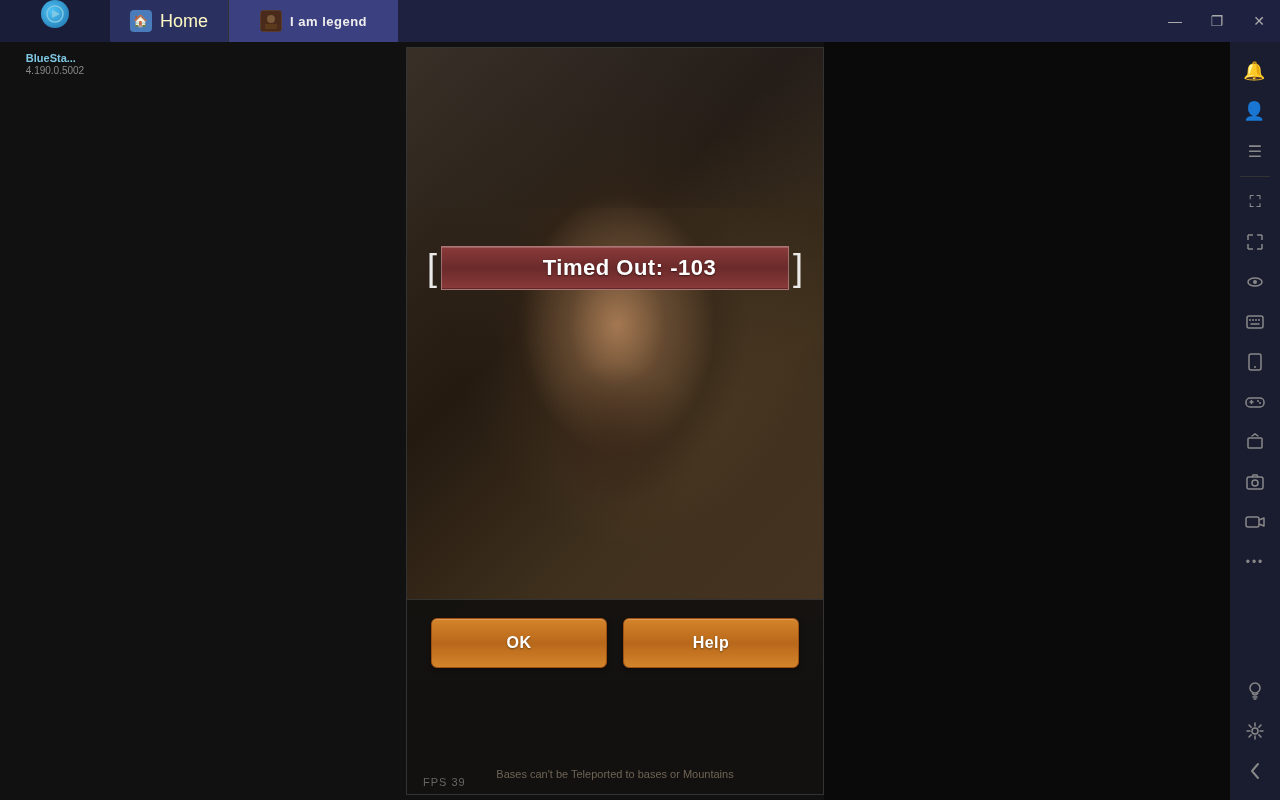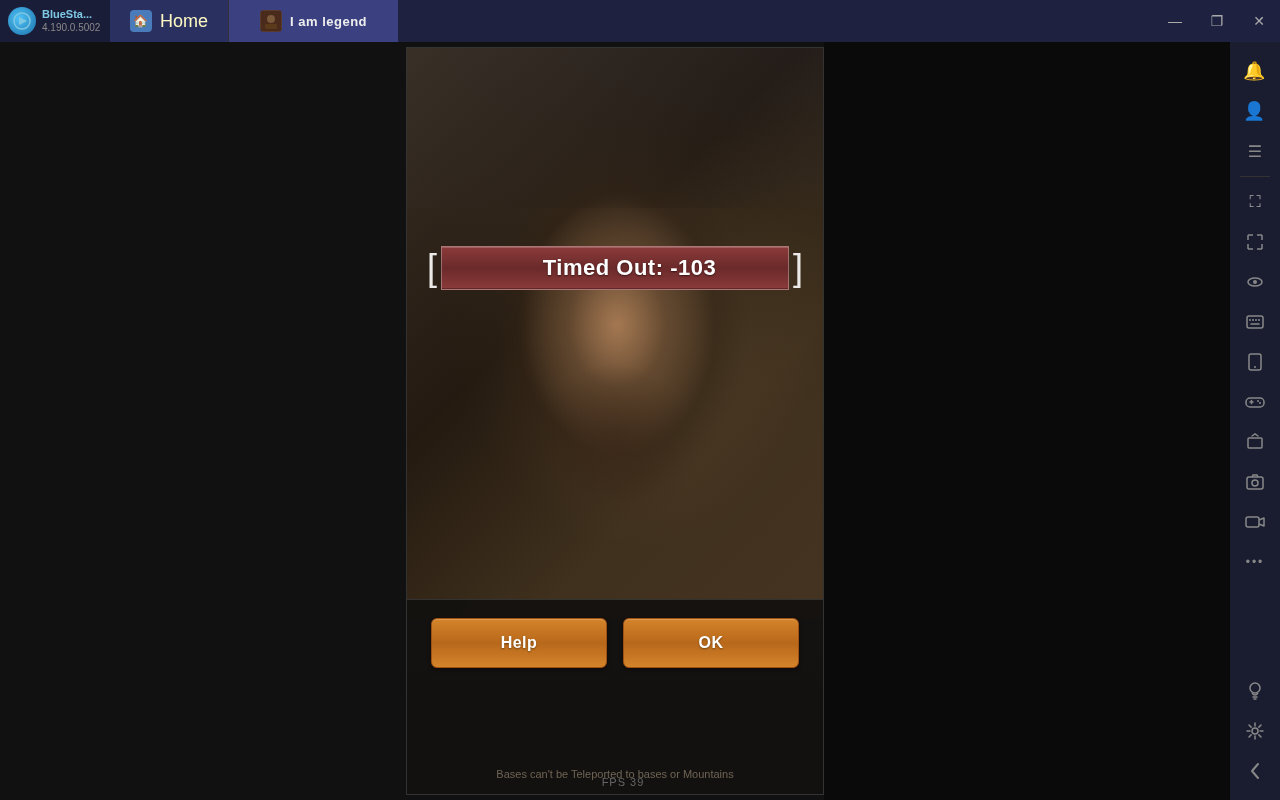--- a/index.html
+++ b/index.html
@@ -22,22 +22,23 @@
       align-items: center;
       z-index: 100;
     }
     #bluestack-logo {
       width: 110px;
       height: 42px;
       background: #1a1d38;
       display: flex;
       align-items: center;
       padding: 0 8px;
-      gap: 6px;
+      gap: 24px;
       flex-shrink: 0;
+      flex-direction: column;
     }
     #bluestack-logo .logo-circle {
       width: 28px; height: 28px;
       border-radius: 50%;
       background: radial-gradient(circle at 40% 40%, #4fc3f7, #1a6fa8);
       display: flex; align-items: center; justify-content: center;
       flex-shrink: 0;
     }
     #bluestack-logo .logo-text {
       font-size: 10px;
@@ -272,21 +273,21 @@
       border: 1px solid #a05010;
       text-shadow: 0 1px 2px rgba(0,0,0,0.4);
       box-shadow: 0 2px 4px rgba(0,0,0,0.4), inset 0 1px 0 rgba(255,255,255,0.2);
     }
 
     
     #fps-counter {
       position: absolute;
       bottom: 6px;
       left: 16px; right: 0;
-      text-align: center;
+      text-align: left;
       color: #666;
       font-size: 11px;
       letter-spacing: 1px;
     }
 
     
     #bottom-text {
       position: absolute;
       bottom: 20px;
       left: 50%;
@@ -398,22 +399,22 @@
       <div id="timed-out-banner">
         <span class="banner-bracket-left">[</span>
         <div class="banner-inner">
           <span class="banner-text">Timed Out: -103</span>
         </div>
         <span class="banner-bracket-right">]</span>
       </div>
 
       <div id="dialog-area">
         <div class="dialog-buttons">
+          <button class="dialog-btn">OK</button>
           <button class="dialog-btn">Help</button>
-          <button class="dialog-btn">OK</button>
         </div>
       </div>
 
       <div id="fps-counter">
         <span>FPS</span>&nbsp;<span>39</span>
       </div>
     </div>
   </div>
 
   <div id="bottom-text">Bases can't be Teleported to bases or Mountains</div>

